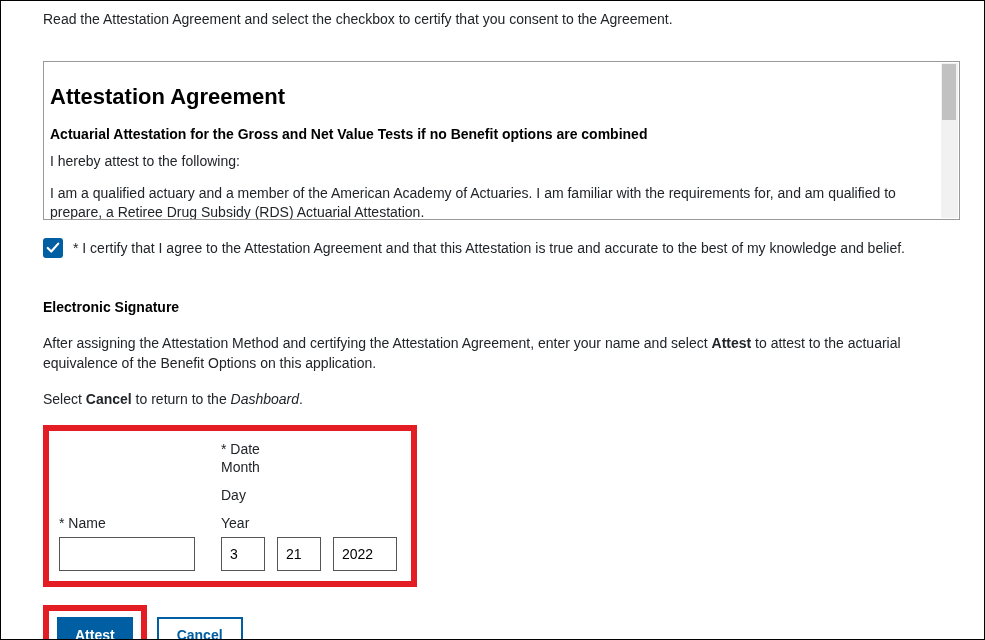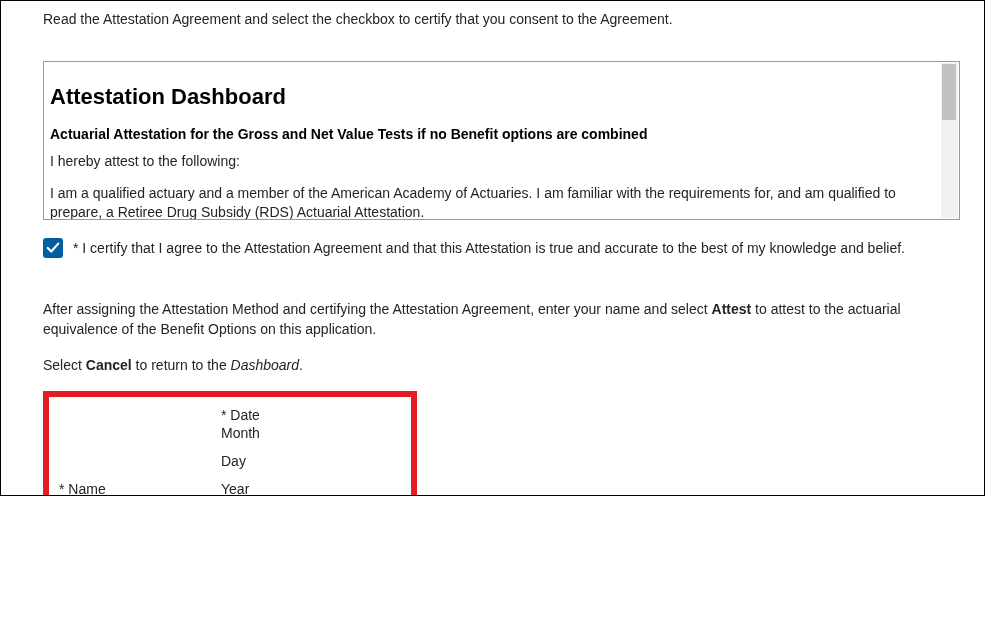--- a/index.html
+++ b/index.html
@@ -6,21 +6,21 @@
   body {
     margin: 0;
     padding: 0;
     font-family: Arial, Helvetica, sans-serif;
     font-size: 14px;
     color: #212529;
     background: #fff;
   }
   .outer {
     width: 985px;
-    height: 496px;
+    height: 640px;
     border: 1px solid #000;
     padding: 0;
     position: relative;
     overflow: hidden;
   }
   .content {
     padding: 8px 24px 8px 42px;
   }
   .intro {
     color: #212529;
@@ -186,35 +186,36 @@
 
 <div class="outer">
   <div class="content">
 
     <div class="intro">Read the Attestation Agreement and select the checkbox to certify that you consent to the Agreement.</div>
 
     <div class="agreement-box">
       <div class="scroll-track">
         <div class="scroll-thumb"></div>
       </div>
-      <div class="agreement-title">Attestation Dashboard</div>
+      <div class="agreement-title">Attestation Agreement</div>
       <div class="agreement-sub">Actuarial Attestation for the Gross and Net Value Tests if no Benefit options are combined</div>
       <p class="agreement-text">I hereby attest to the following:</p>
       <p class="agreement-text">I am a qualified actuary and a member of the American Academy of Actuaries. I am familiar with the requirements for, and am qualified to prepare, a Retiree Drug Subsidy (RDS) Actuarial Attestation.</p>
     </div>
 
     <div class="checkbox-row">
       <div class="checkbox">
         <svg viewBox="0 0 16 16">
           <path d="M2 8 L6 12 L14 3" stroke="#fff" stroke-width="2.5" fill="none" stroke-linecap="round" stroke-linejoin="round"></path>
         </svg>
       </div>
       <div class="checkbox-label">* I certify that I agree to the Attestation Agreement and that this Attestation is true and accurate to the best of my knowledge and belief.</div>
     </div>
 
+    <div class="section-head">Electronic Signature</div>
 
     <div class="para">
       <span>After assigning the Attestation Method and certifying the Attestation Agreement, enter your name and select </span><b>Attest</b><span> to attest to the actuarial equivalence of the Benefit Options on this application.</span>
     </div>
     <div class="para">
       <span>Select </span><b>Cancel</b><span> to return to the </span><i>Dashboard</i><span>.</span>
     </div>
 
     <div class="highlight-box-red">
       <div class="fields-row">

